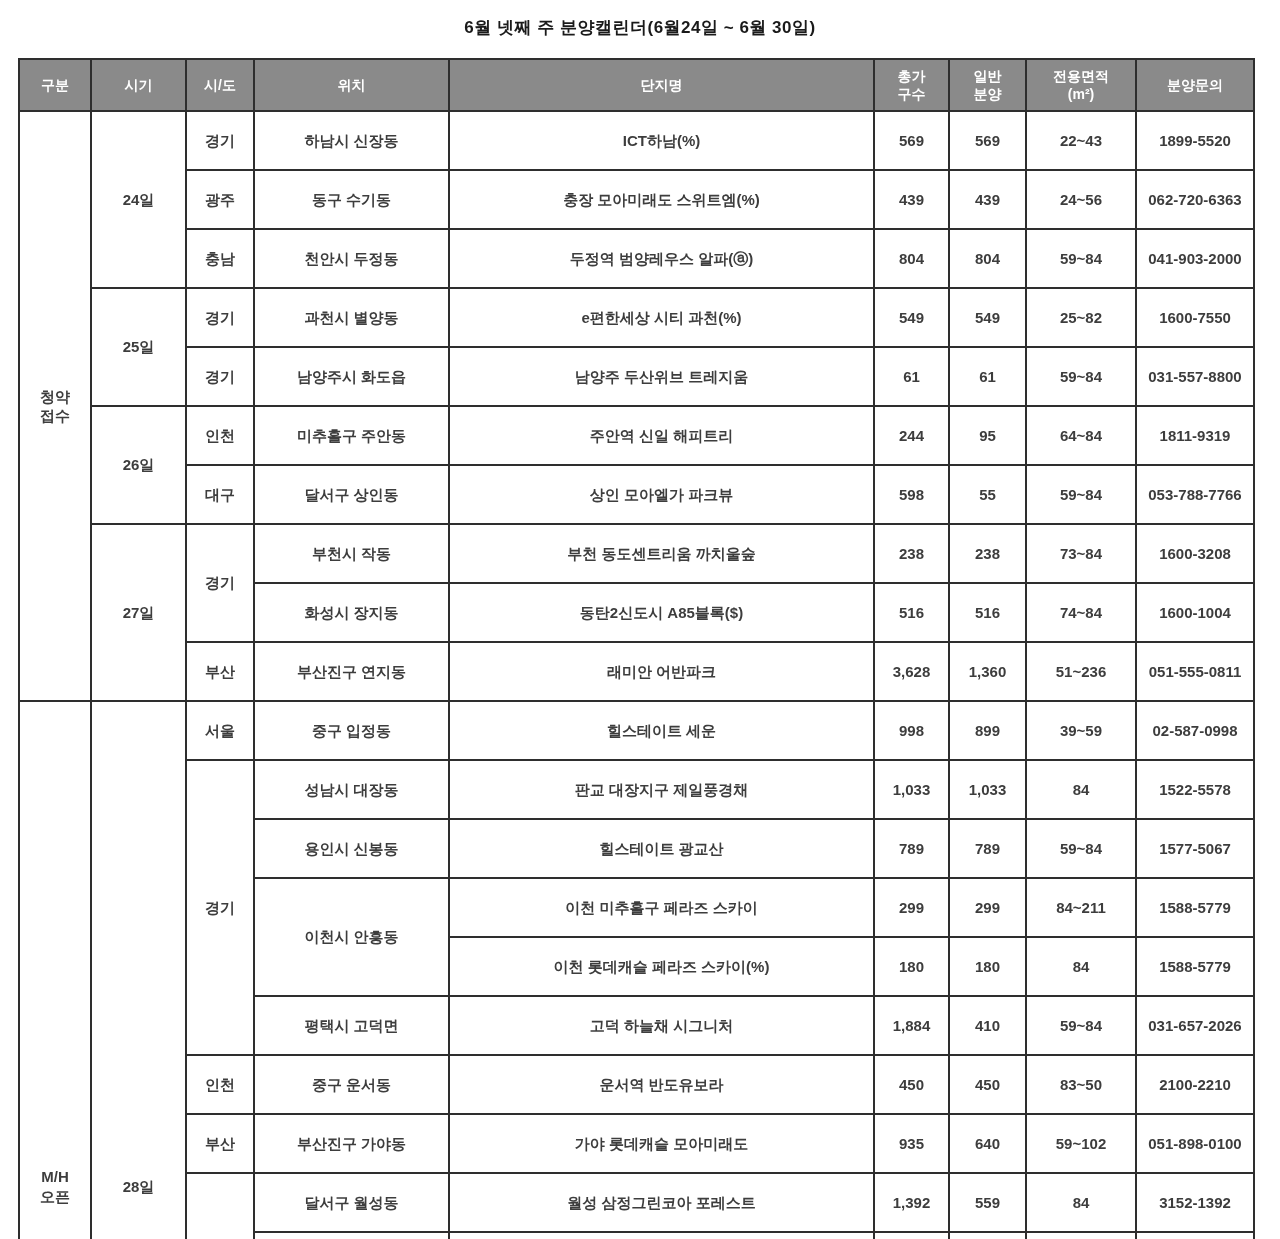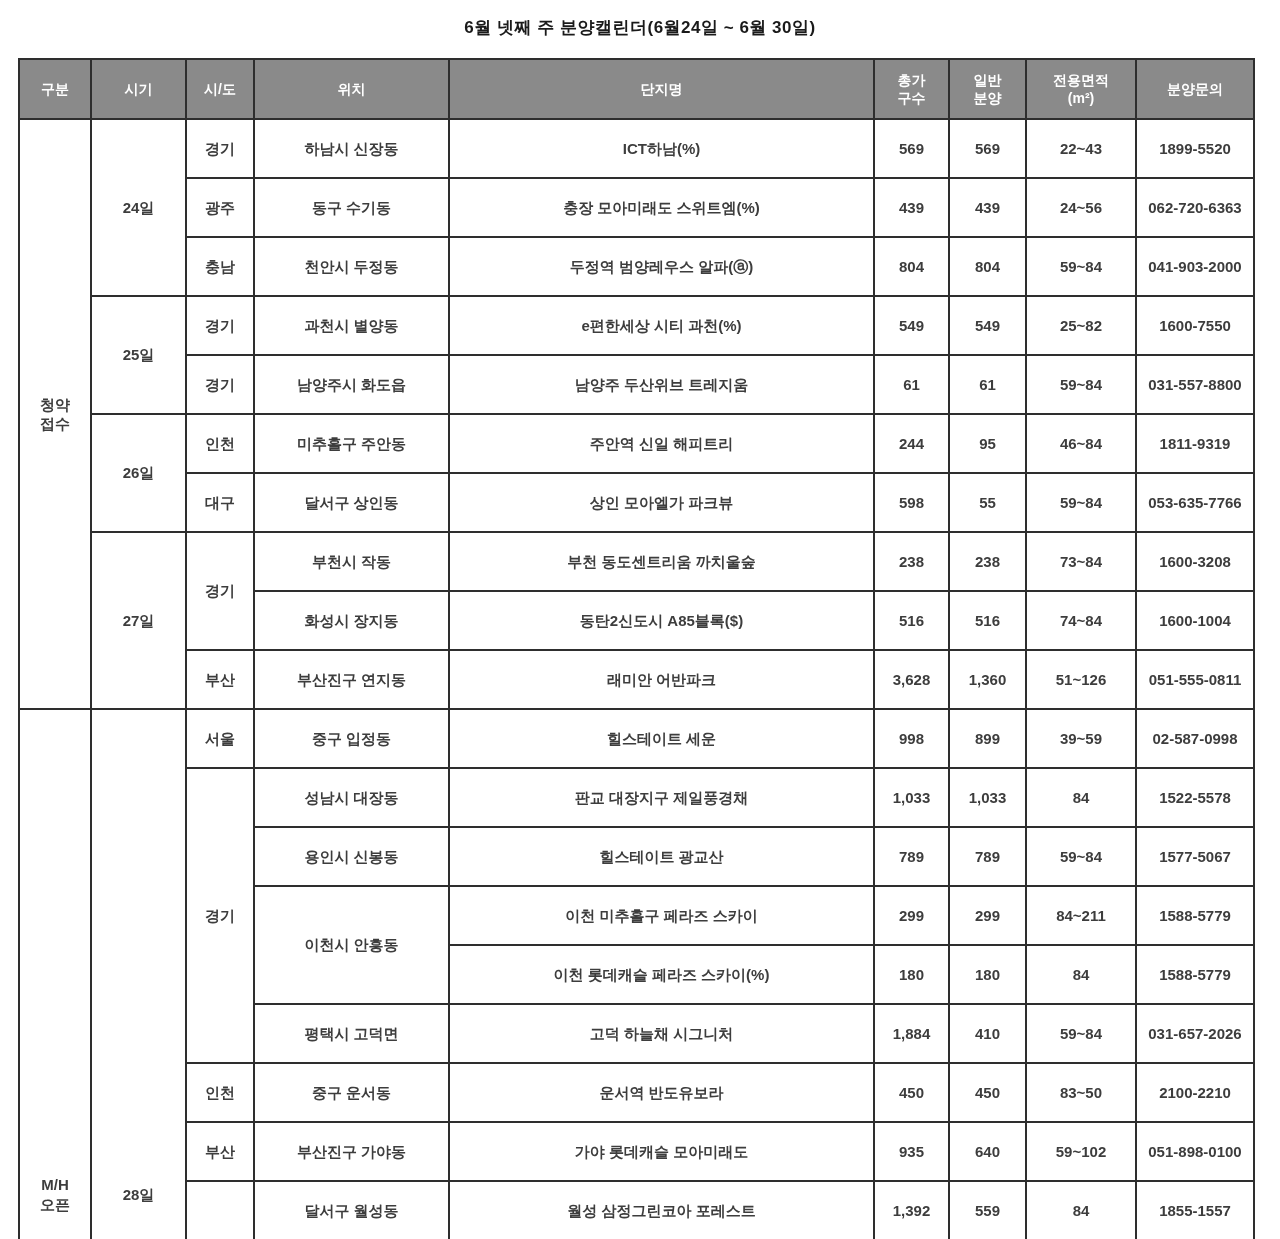--- a/index.html
+++ b/index.html
@@ -36,21 +36,21 @@
   }
   .sale-table th, .sale-table td {
     border: 2px solid #2e2e2e;
     text-align: center;
     vertical-align: middle;
     padding: 0 2px;
     overflow: hidden;
     white-space: pre-line;
     line-height: 1.3;
   }
-  .sale-table thead tr { height: 60px; }
+  .sale-table thead tr { height: 52px; }
   .sale-table thead th {
     background: #8a8a8a;
     color: #ffffff;
     font-size: 14px;
     font-weight: bold;
   }
   .sale-table tbody tr { height: 59px; }
   .sale-table tbody td {
     background: #ffffff;
     color: #3d3d3d;
@@ -144,31 +144,31 @@
         <td>59~84</td>
         <td>031-557-8800</td>
       </tr>
       <tr>
         <td rowspan="2">26일</td>
         <td>인천</td>
         <td>미추홀구 주안동</td>
         <td>주안역 신일 해피트리</td>
         <td>244</td>
         <td>95</td>
-        <td>46~84</td>
+        <td>64~84</td>
         <td>1811-9319</td>
       </tr>
       <tr>
         <td>대구</td>
         <td>달서구 상인동</td>
         <td>상인 모아엘가 파크뷰</td>
         <td>598</td>
         <td>55</td>
         <td>59~84</td>
-        <td>053-635-7766</td>
+        <td>053-788-7766</td>
       </tr>
       <tr>
         <td rowspan="3">27일</td>
         <td rowspan="2">경기</td>
         <td>부천시 작동</td>
         <td>부천 동도센트리움 까치울숲</td>
         <td>238</td>
         <td>238</td>
         <td>73~84</td>
         <td>1600-3208</td>
@@ -180,21 +180,21 @@
         <td>516</td>
         <td>74~84</td>
         <td>1600-1004</td>
       </tr>
       <tr>
         <td>부산</td>
         <td>부산진구 연지동</td>
         <td>래미안 어반파크</td>
         <td>3,628</td>
         <td>1,360</td>
-        <td>51~126</td>
+        <td>51~236</td>
         <td>051-555-0811</td>
       </tr>
       <tr>
         <td rowspan="10">M/H
 오픈</td>
         <td rowspan="10">28일</td>
         <td>서울</td>
         <td>중구 입정동</td>
         <td>힐스테이트 세운</td>
         <td>998</td>
@@ -260,21 +260,21 @@
         <td>59~102</td>
         <td>051-898-0100</td>
       </tr>
       <tr>
         <td rowspan="2"></td>
         <td>달서구 월성동</td>
         <td>월성 삼정그린코아 포레스트</td>
         <td>1,392</td>
         <td>559</td>
         <td>84</td>
-        <td>1855-1557</td>
+        <td>3152-1392</td>
       </tr>
       <tr class="phantom">
         <td></td>
         <td></td>
         <td></td>
         <td></td>
         <td></td>
         <td></td>
       </tr>
     </tbody>

